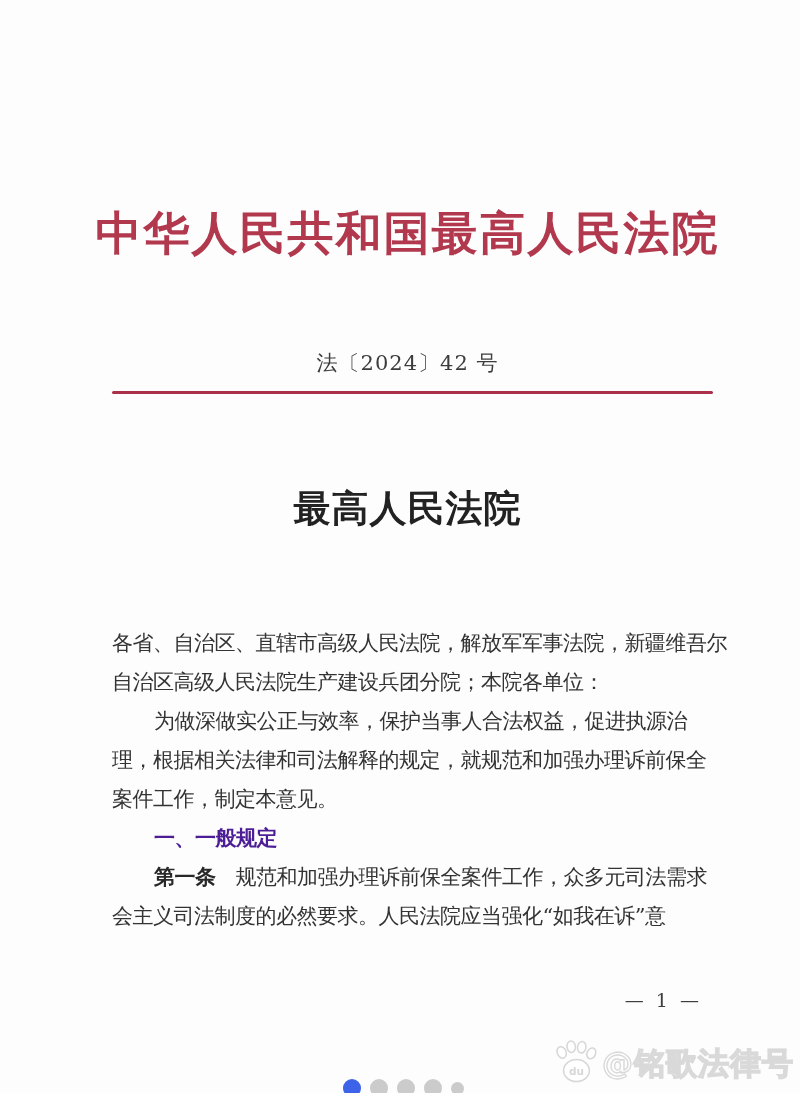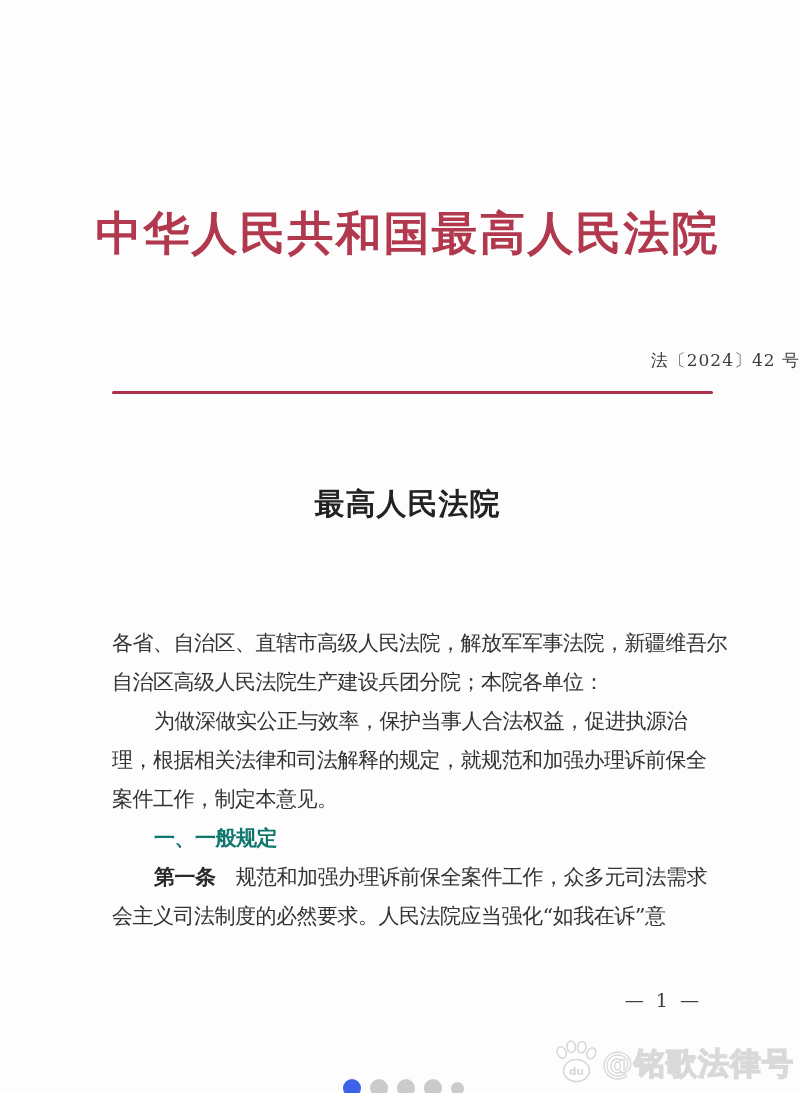--- a/index.html
+++ b/index.html
@@ -13,50 +13,50 @@
   }
   .header-title {
     position:absolute; top:203px; left:15px; width:785px;
     text-align:center;
     font-size:46px; font-weight:700;
     color:#b2384e; letter-spacing:2px;
     white-space:nowrap;
   }
   .doc-number {
     position:absolute; top:349px; left:15px; width:785px;
-    text-align:right;
-    font-size:17px; color:#3c3c3c; letter-spacing:1px;
+    text-align:center;
+    font-size:21px; color:#3c3c3c; letter-spacing:1px;
   }
   .red-line {
     position:absolute; top:391px; left:112px;
     width:601px; height:3px;
     background:#ab3049;
     border-radius:2px;
   }
   .doc-title {
     position:absolute; left:15px; width:785px;
     text-align:center;
     font-weight:700; color:#222;
-    font-size:30px; letter-spacing:1px;
+    font-size:37px; letter-spacing:1px;
     white-space:nowrap;
   }
   .doc-title.line1 { top:484px; }
   .doc-title.line2 { top:528px; }
   .body-block {
     position:absolute; top:624px; left:112px; width:604px;
     font-size:21px; letter-spacing:-0.5px; color:#333;
   }
   .body-line {
     height:39px; line-height:39px;
     white-space:nowrap;
   }
   .indent { text-indent:42px; }
   .heading-line {
     font-family:"DejaVu Sans","Liberation Sans",sans-serif;
-    font-weight:700; color:#0f766e;
+    font-weight:700; color:#4c1d95;
   }
   .article-label {
     font-family:"DejaVu Sans","Liberation Sans",sans-serif;
     font-weight:700; color:#282828;
     margin-right:20px;
   }
   .page-number {
     position:absolute; top:989px; left:0; width:702px;
     text-align:right;
     font-size:19px; color:#3e3e3e; letter-spacing:3px;

